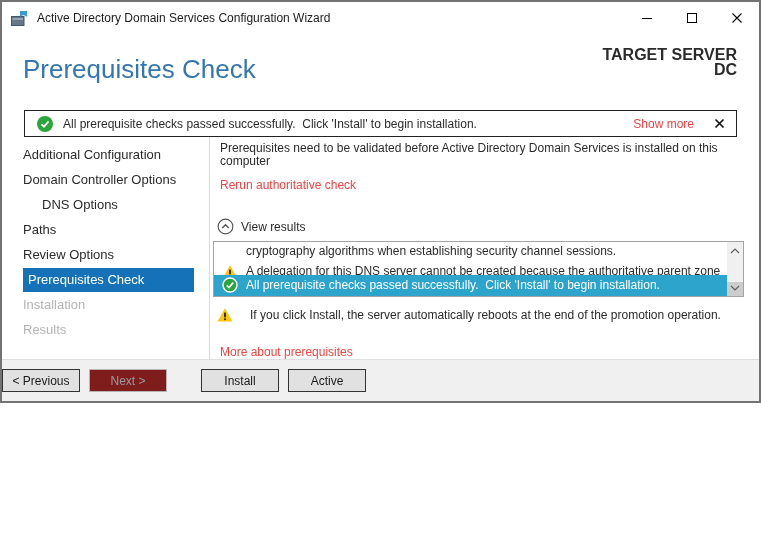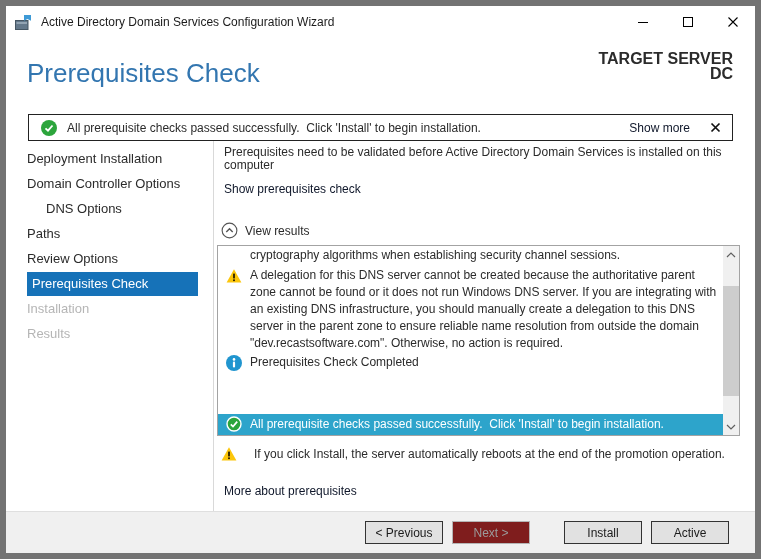--- a/index.html
+++ b/index.html
@@ -1,38 +1,38 @@
 <!DOCTYPE html>
 <html><head>
 <meta charset="utf-8">
 <style>
   * { margin:0; padding:0; box-sizing:border-box; }
   html,body { background:#ffffff; }
   body { font-family:"Liberation Sans", sans-serif; }
 
-  .window { width:761px; height:559px; border:6px solid #737373; background:#fff;
+  .window { width:761px; height:403px; border:2px solid #737373; background:#fff;
             display:flex; flex-direction:column; font-size:12px; color:#2b2b2b; }
 
   
   .titlebar { height:32px; flex:none; display:flex; align-items:center; padding-left:9px; }
   .app-icon { width:17px; height:17px; margin-right:9px; flex:none; }
   .title-text { font-size:12px; color:#1b1b1b; flex:1; }
   .win-controls { display:flex; height:100%; }
   .win-btn { width:45px; height:100%; display:flex; align-items:center; justify-content:center; cursor:default; }
 
   
   .header { height:70px; flex:none; display:flex; justify-content:space-between; padding:0 22px 0 21px; }
   .page-title { font-size:26px; font-weight:300; color:#3376b0; margin-top:20px; }
   .target { text-align:right; margin-top:13px; font-size:16px; font-weight:bold; color:#2b2b2b; line-height:15px; }
 
   
   .banner { height:27px; flex:none; margin:6px 22px 0; border:1px solid #222; display:flex;
             align-items:center; padding:0 11px 0 12px; gap:10px; background:#fff; }
   .banner-text { flex:1; white-space:pre-wrap; }
-  .link { color:#0f172a; cursor:pointer; text-decoration:none; }
+  .link { color:#ef4444; cursor:pointer; text-decoration:none; }
   .show-more { margin-right:10px; }
   .banner-close { display:flex; }
 
   
   .body { flex:1; display:flex; min-height:0; }
   .sidebar { width:208px; flex:none; border-right:1px solid #d9d9d9; padding-top:6px; font-size:13px; }
   .side-item { margin:0 15px 1px 21px; padding:4px 2px 5px 0; color:#2b2b2b; cursor:default; }
   .side-item.indent { margin-left:40px; }
   .side-item.selected { background:#1672b8; color:#fff; padding-left:5px; }
   .side-item.disabled { color:#b5b5b5; }
@@ -61,21 +61,21 @@
   .scroll-btn.up { top:0; }
   .scroll-btn.down { bottom:0; }
   .scroll-thumb { position:absolute; left:0; right:0; top:40px; height:110px; background:#cdcdcd; }
 
   .reboot { margin:10px 0 0 4px; display:flex; gap:9px; align-items:flex-start; line-height:17px; }
   .reboot .r-icon { margin-top:0; }
   .more-link { margin:21px 0 0 7px; align-self:flex-start; }
 
   
   .footer { height:42px; flex:none; background:#f0f0f0; border-top:1px solid #dfdfdf; display:flex;
-            align-items:center; justify-content:flex-end; gap:9px; padding-right:26px; }
+            align-items:center; justify-content:flex-start; gap:9px; padding-right:26px; }
   .btn { width:78px; height:23px; background:#e1e1e1; border:1px solid #333; font-size:12px;
          display:flex; align-items:center; justify-content:center; color:#1b1b1b; cursor:default;
          font-family:"Liberation Sans", sans-serif; }
   .btn.install { margin-left:25px; }
   .btn.disabled { background:#7f1d1d; border-color:#b5b5b5; color:#9b9b9b; }
 </style>
 </head>
 <body>
 
 <div class="window">
@@ -128,34 +128,34 @@
     <span class="banner-close">
       <svg width="11" height="11" viewBox="0 0 11 11">
           <path d="M1.5 1.5 L9.5 9.5 M9.5 1.5 L1.5 9.5" stroke="#111" stroke-width="1.7"></path>
         </svg>
     </span>
   </div>
 
   <div class="body">
 
     <nav class="sidebar">
-      <div class="side-item">Deployment Installation</div>
+      <div class="side-item">Additional Configuration</div>
       <div class="side-item">Domain Controller Options</div>
       <div class="side-item indent">DNS Options</div>
       <div class="side-item">Paths</div>
       <div class="side-item">Review Options</div>
       <div class="side-item selected">Prerequisites Check</div>
       <div class="side-item disabled">Installation</div>
       <div class="side-item disabled">Results</div>
     </nav>
 
     <div class="content">
       <div class="intro">Prerequisites need to be validated before Active Directory Domain Services is installed on this computer</div>
 
-      <span class="link rerun">Show prerequisites check</span>
+      <span class="link rerun">Rerun authoritative check</span>
 
       <div class="view-results">
         <span style="display:flex;">
           <svg width="17" height="17" viewBox="0 0 18 18">
             <circle cx="9" cy="9" r="7.8" fill="none" stroke="#555" stroke-width="1.2"></circle>
             <path d="M5.6 10.6 L9 7.2 L12.4 10.6" fill="none" stroke="#555" stroke-width="1.5"></path>
           </svg>
         </span>
         <span>View results</span>
       </div>

